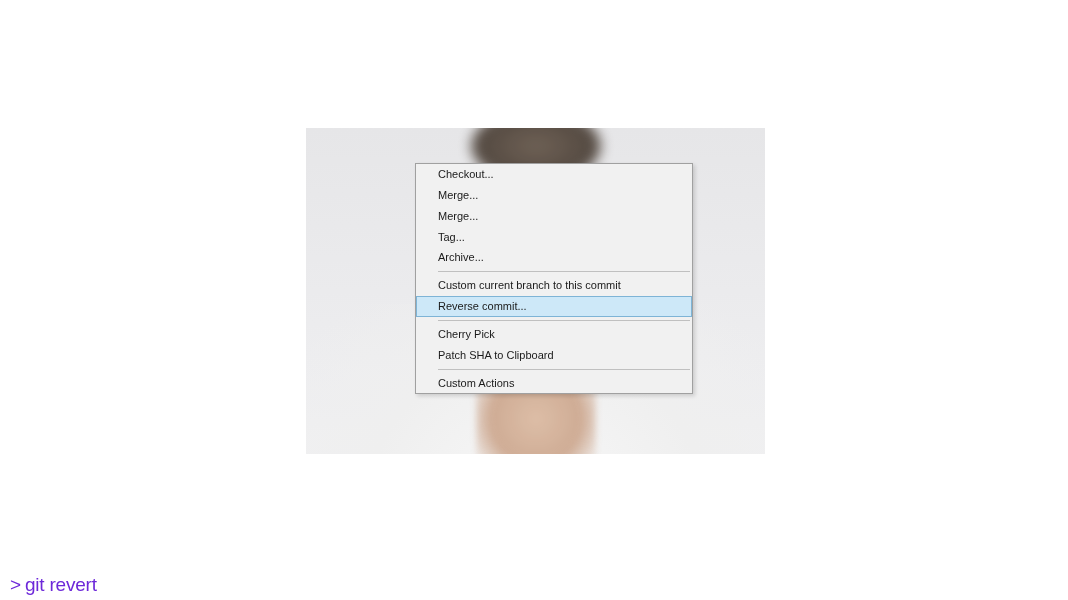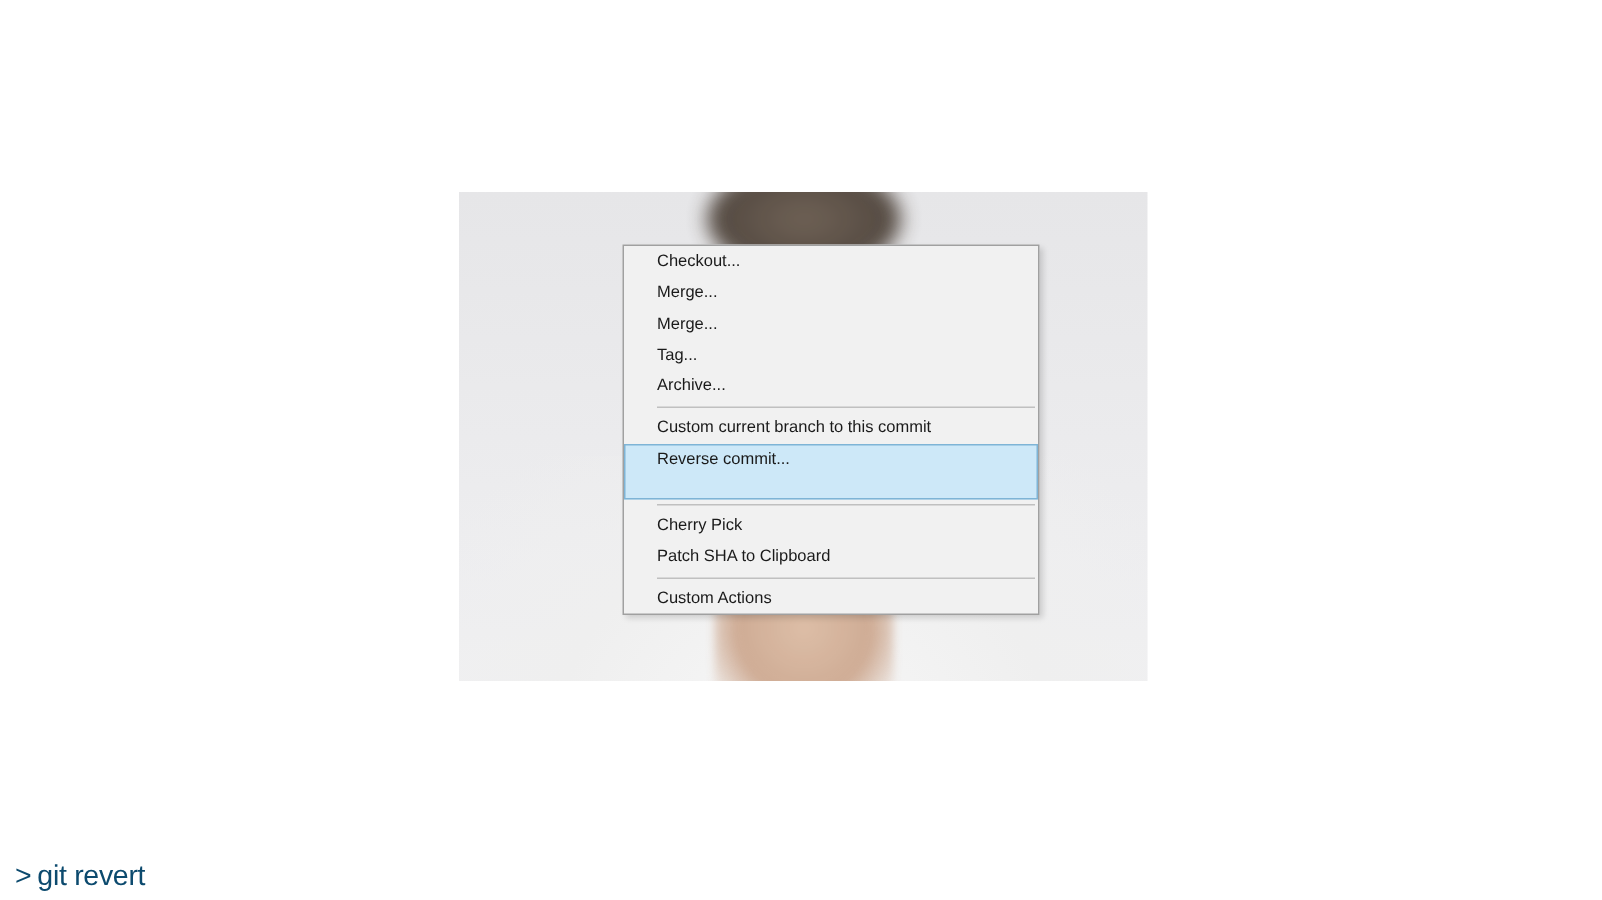--- a/index.html
+++ b/index.html
@@ -68,33 +68,33 @@
     }
     .menu-item {
       padding: 3px 10px 3px 22px;
       line-height: 1.35;
       cursor: default;
       white-space: nowrap;
     }
     .menu-item.highlighted {
       background: #cde8f8;
       border: 1px solid #7eb4d6;
-      padding: 2px 9px 18px 21px;
+      padding: 2px 9px 2px 21px;
     }
     .menu-separator {
       height: 1px;
       background: #c0c0c0;
       margin: 3px 2px 3px 22px;
     }
     .caption {
       position: absolute;
       left: 10px;
       bottom: 4px;
       font-size: 19px;
-      color: #0c4a6e;
+      color: #6d28d9;
       letter-spacing: -0.2px;
       font-weight: 500;
     }
     .caption .prompt {
       margin-right: 4px;
     }
   </style>
 </head>
 <body>
 

